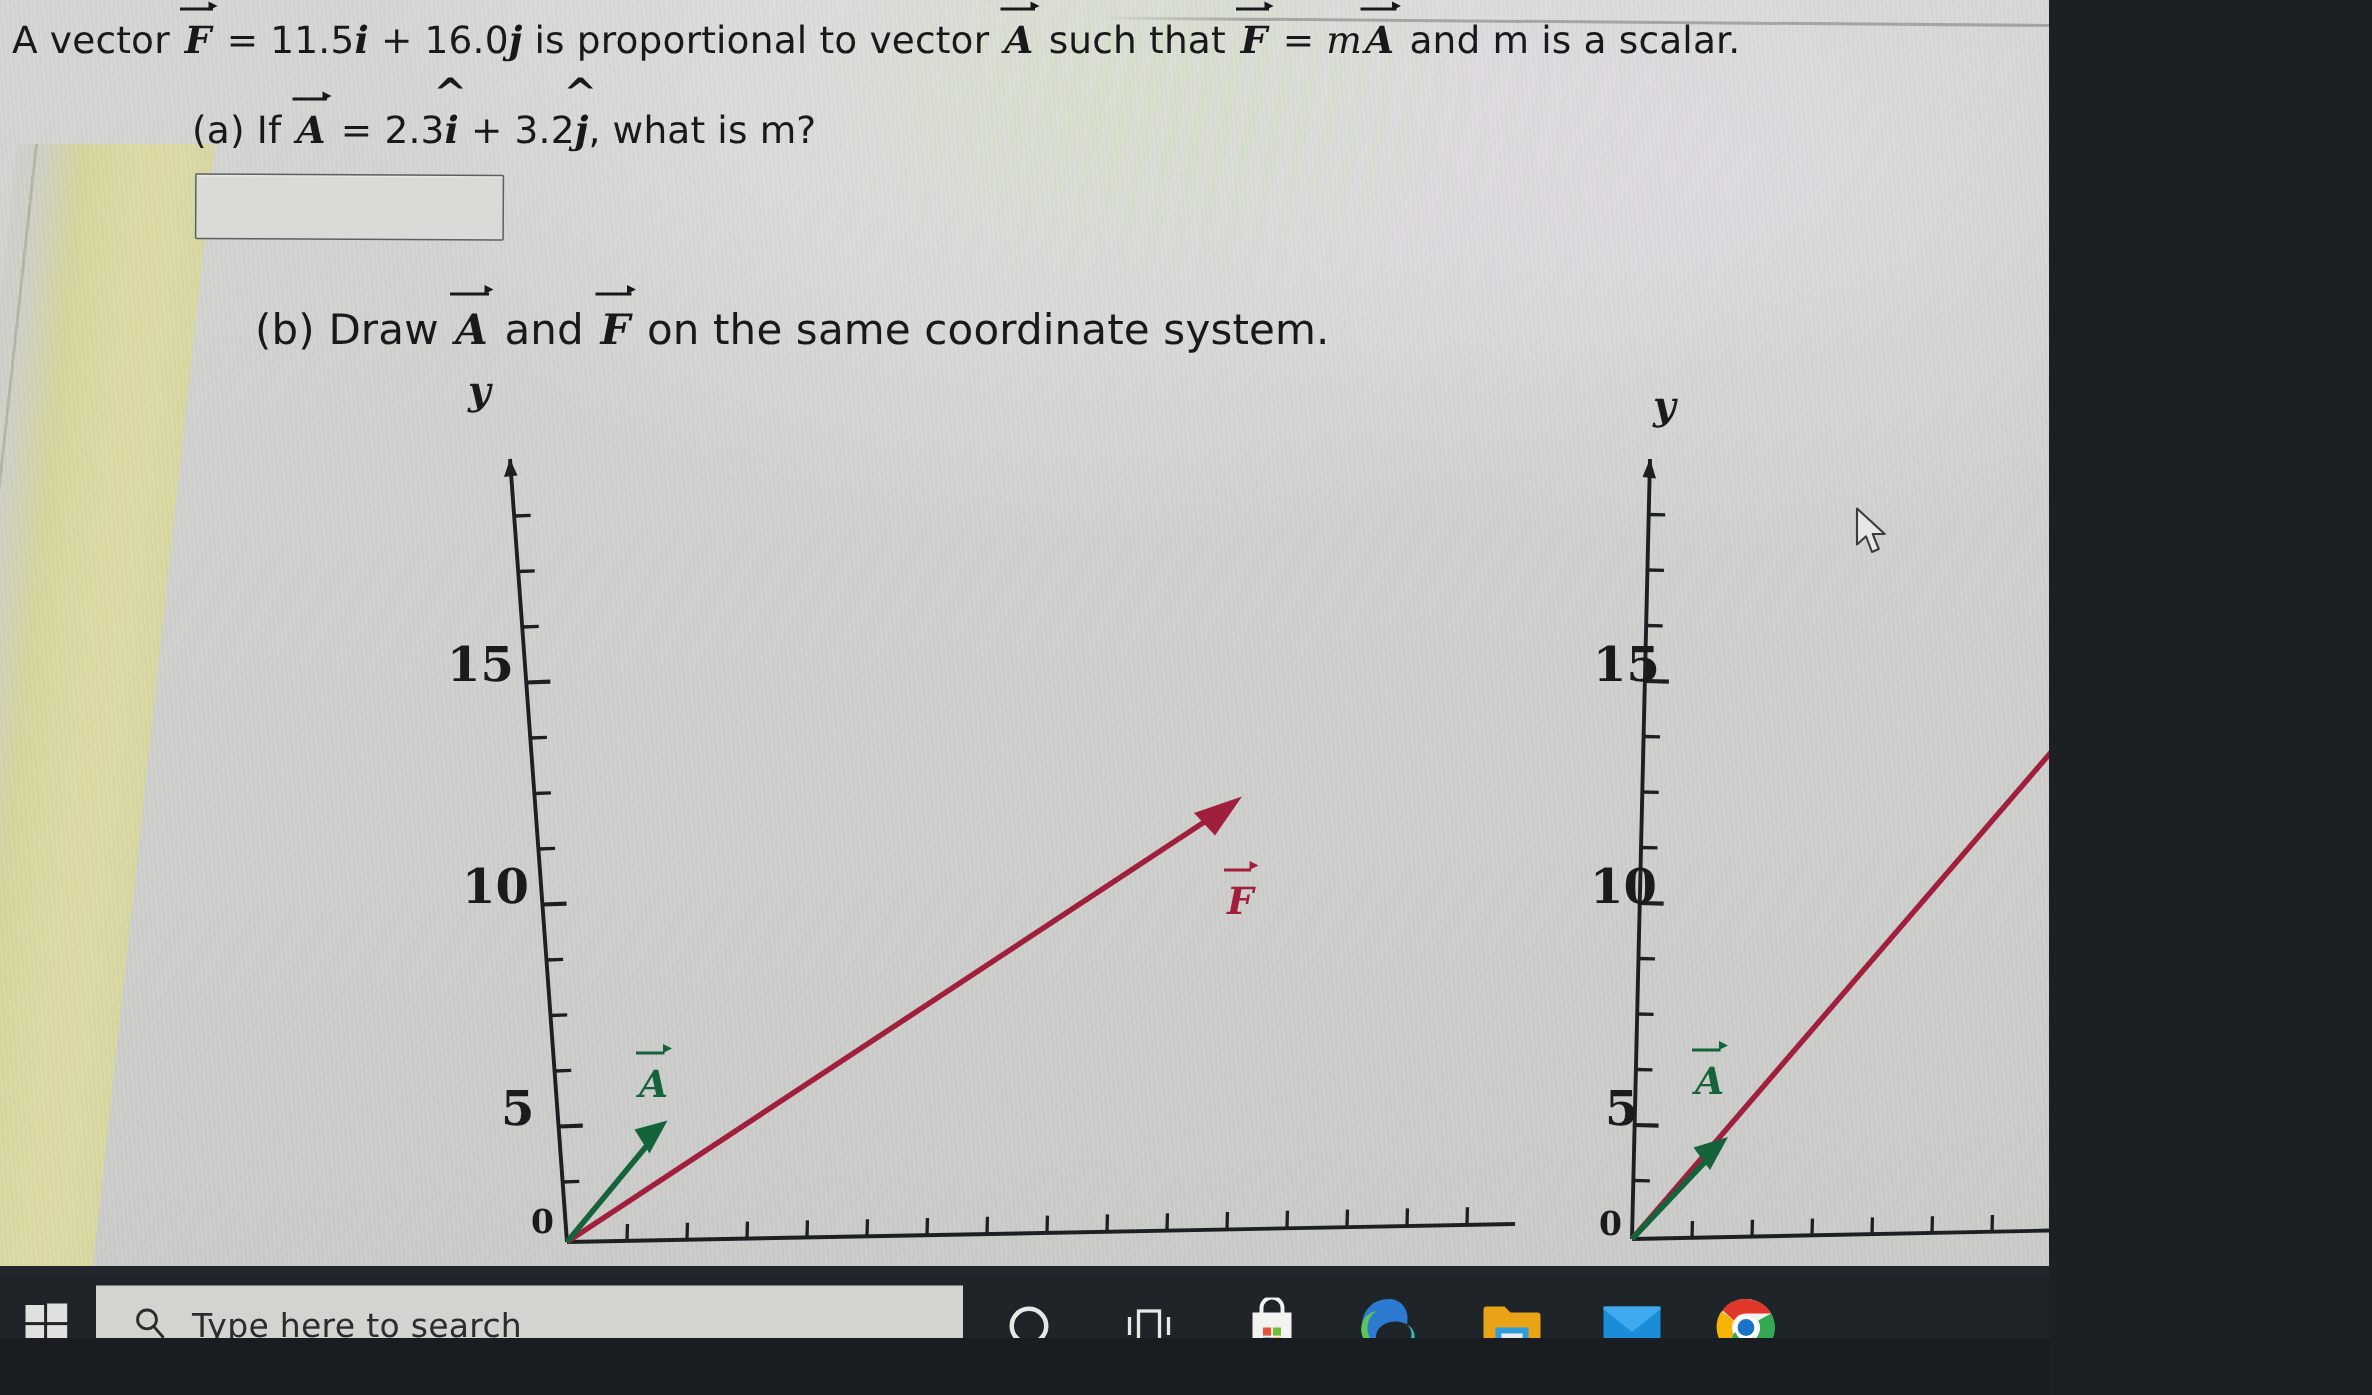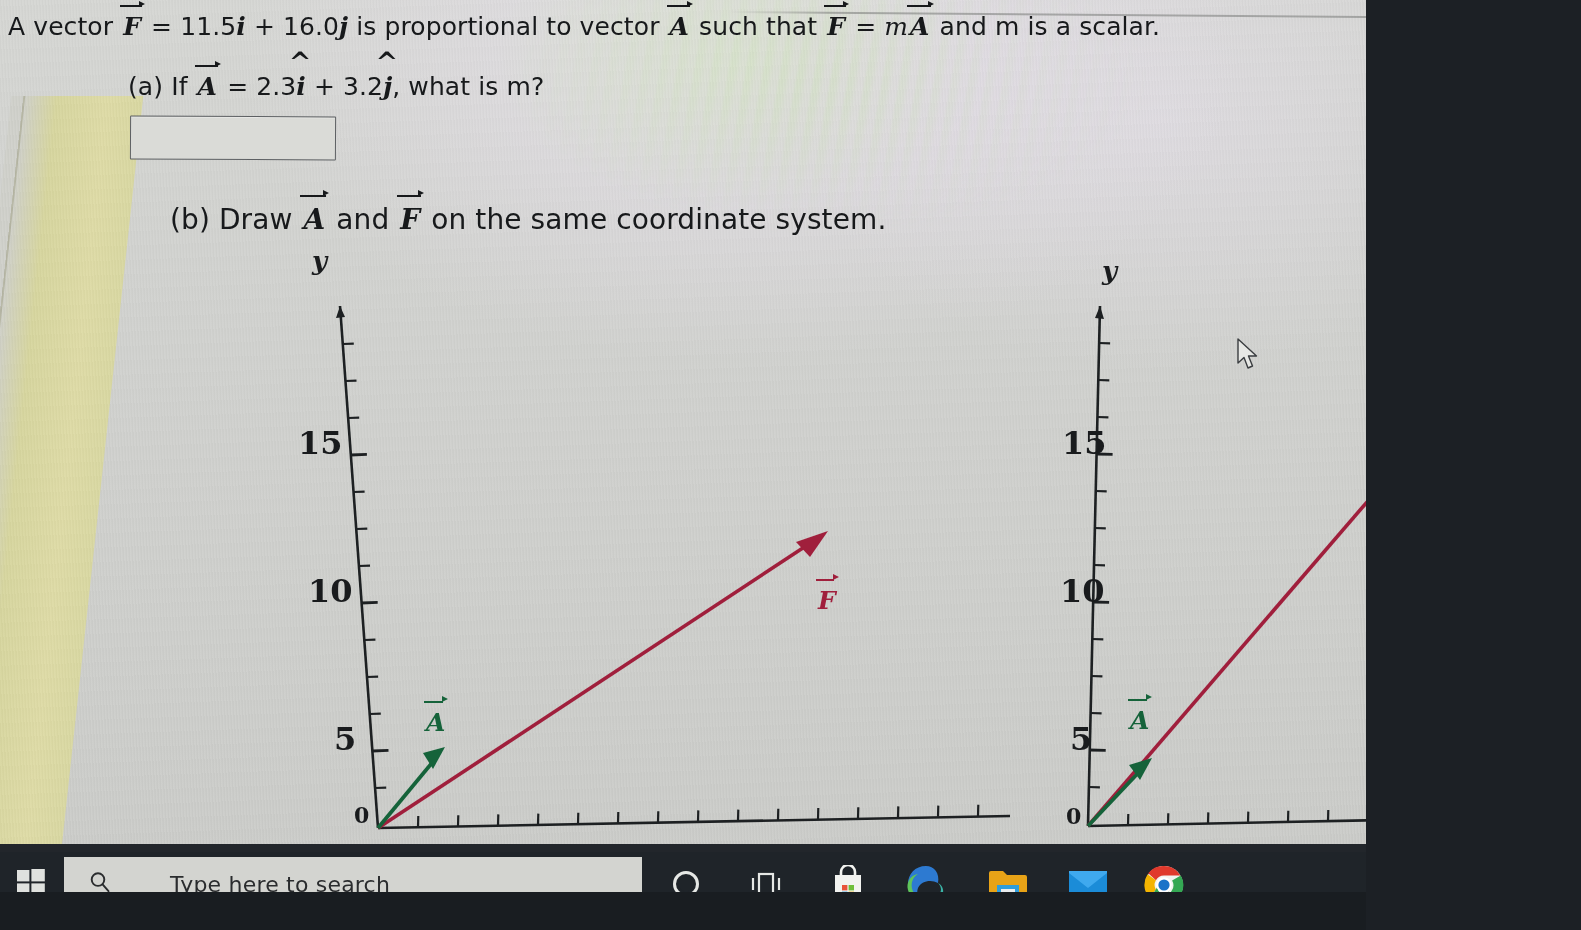--- a/index.html
+++ b/index.html
@@ -130,21 +130,21 @@
   #taskbar-inner{
     position:absolute;left:0;top:8px;width:1581px;height:62px;
     background:#1f2429;
   }
   #startbtn{
     position:absolute;left:8px;top:16px;width:46px;height:46px;
     display:flex;align-items:center;justify-content:center;
   }
   #searchbox{
     position:absolute;left:64px;top:13px;width:578px;height:54px;
-    background:#d3d4d0;display:flex;align-items:center;gap:42px;
+    background:#d3d4d0;display:flex;align-items:center;
   }
   #searchbox .sicon{margin-left:24px;margin-right:16px;}
   #searchtext{
     font-family:"DejaVu Sans",sans-serif;font-size:22px;color:#2a2c2e;
     letter-spacing:.2px;
   }
   .tbicon{
     position:absolute;top:14px;width:52px;height:52px;
     display:flex;align-items:center;justify-content:center;
   }

